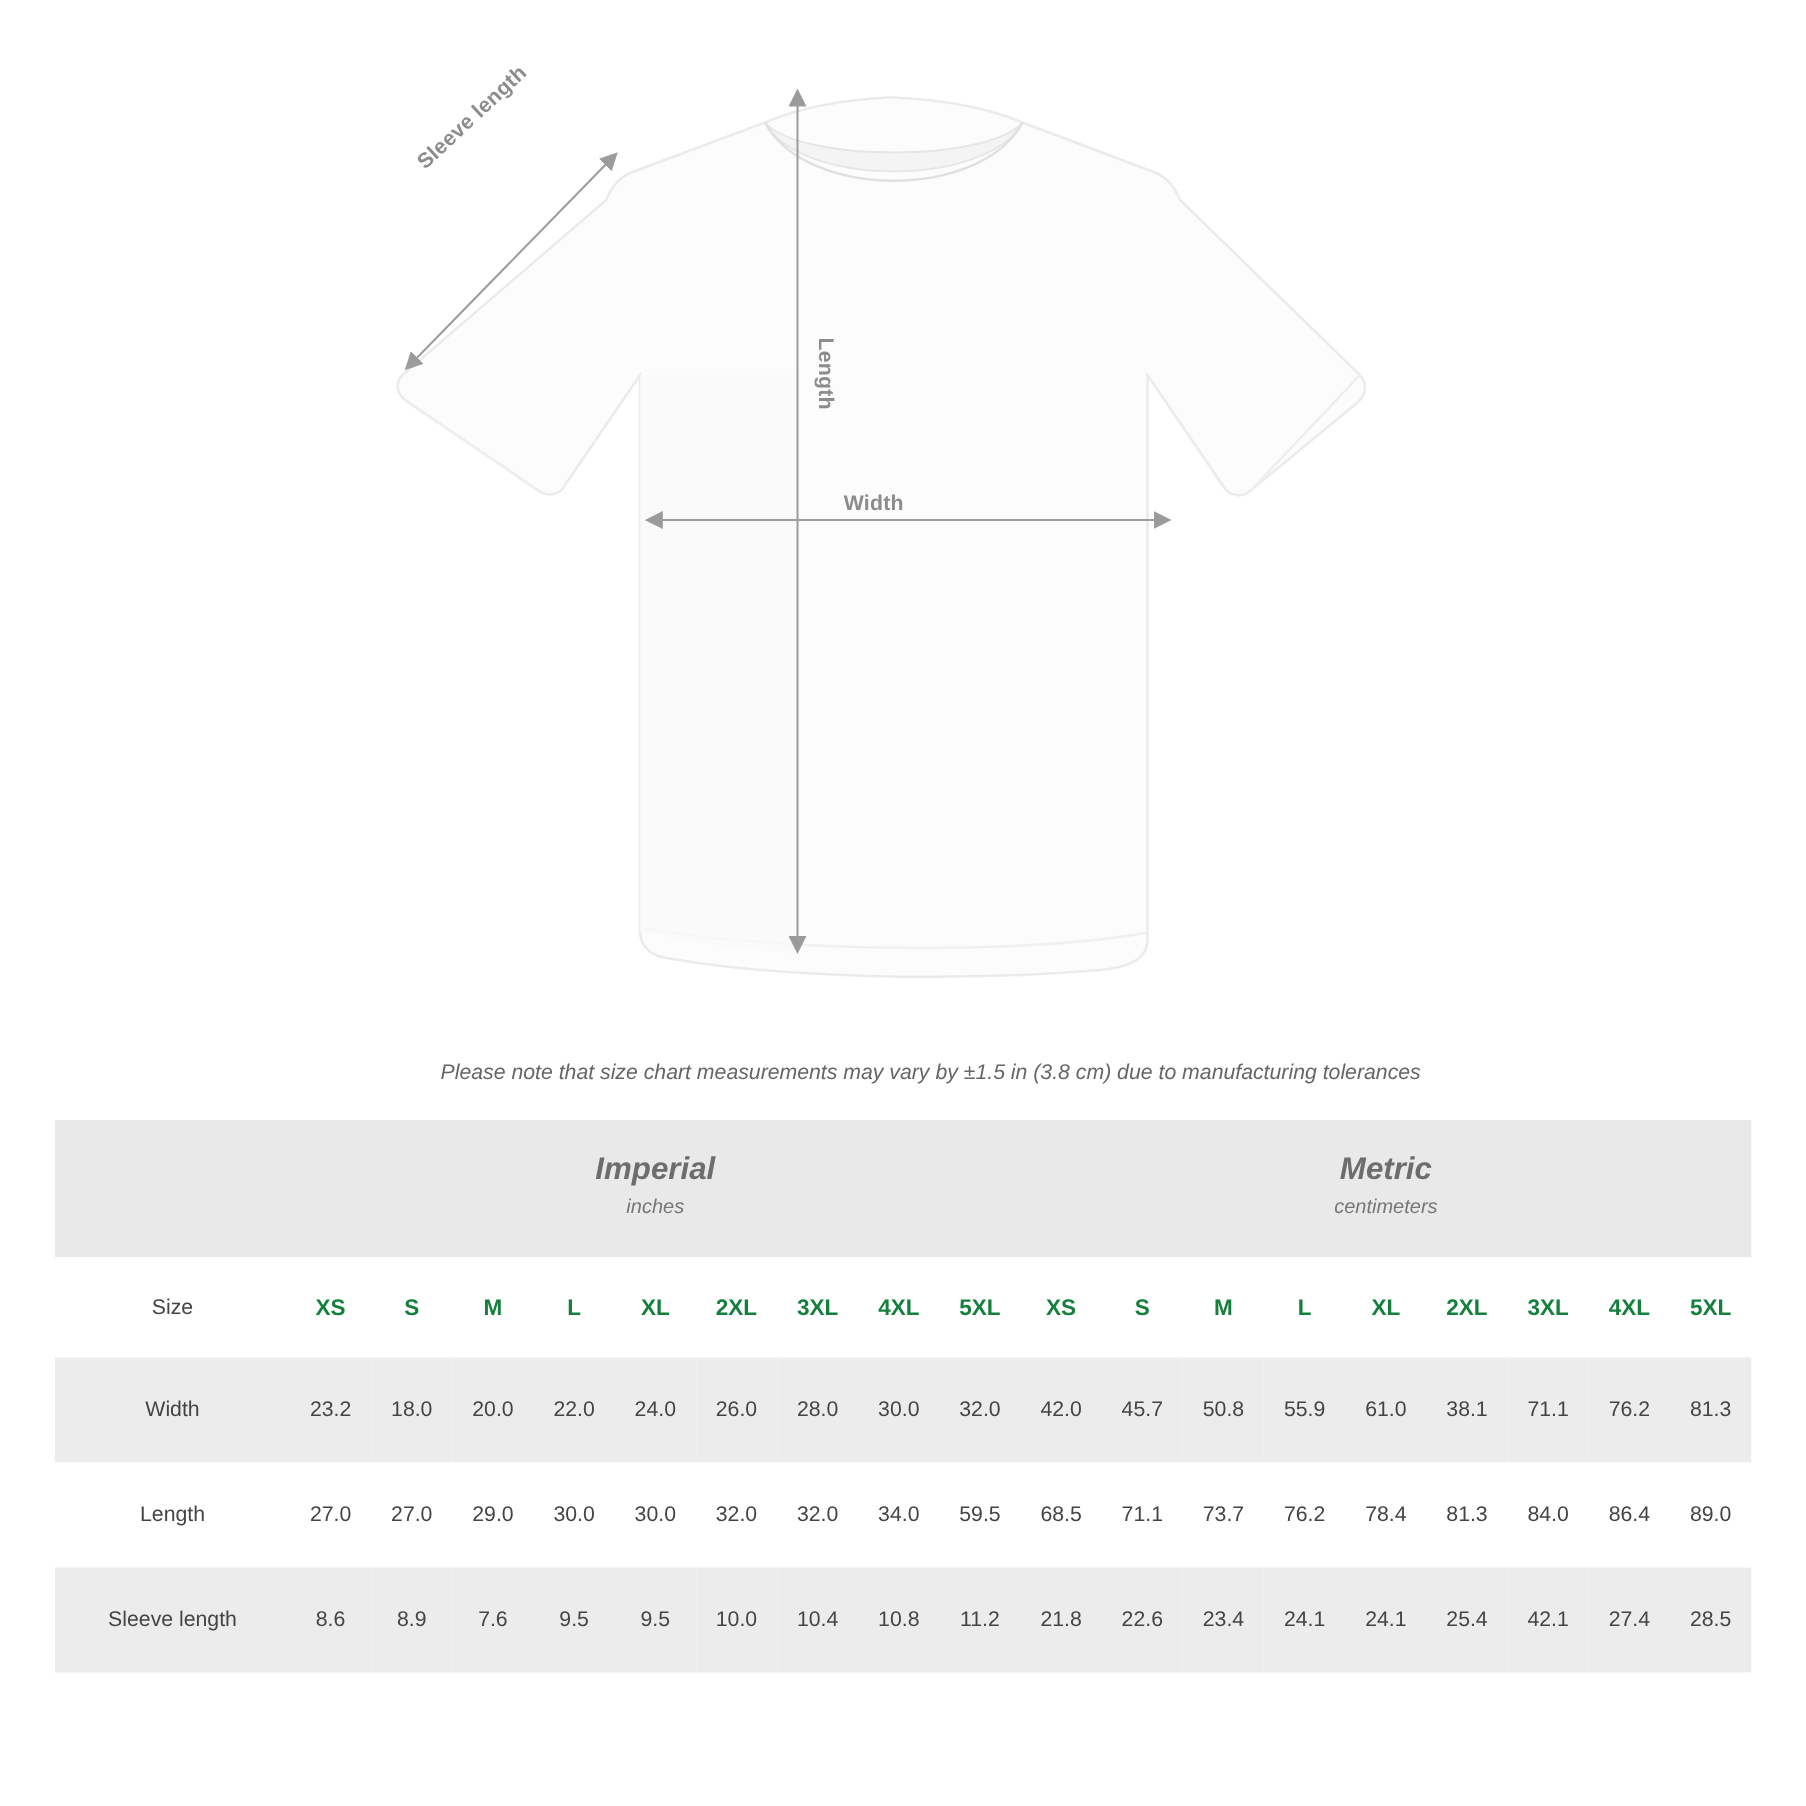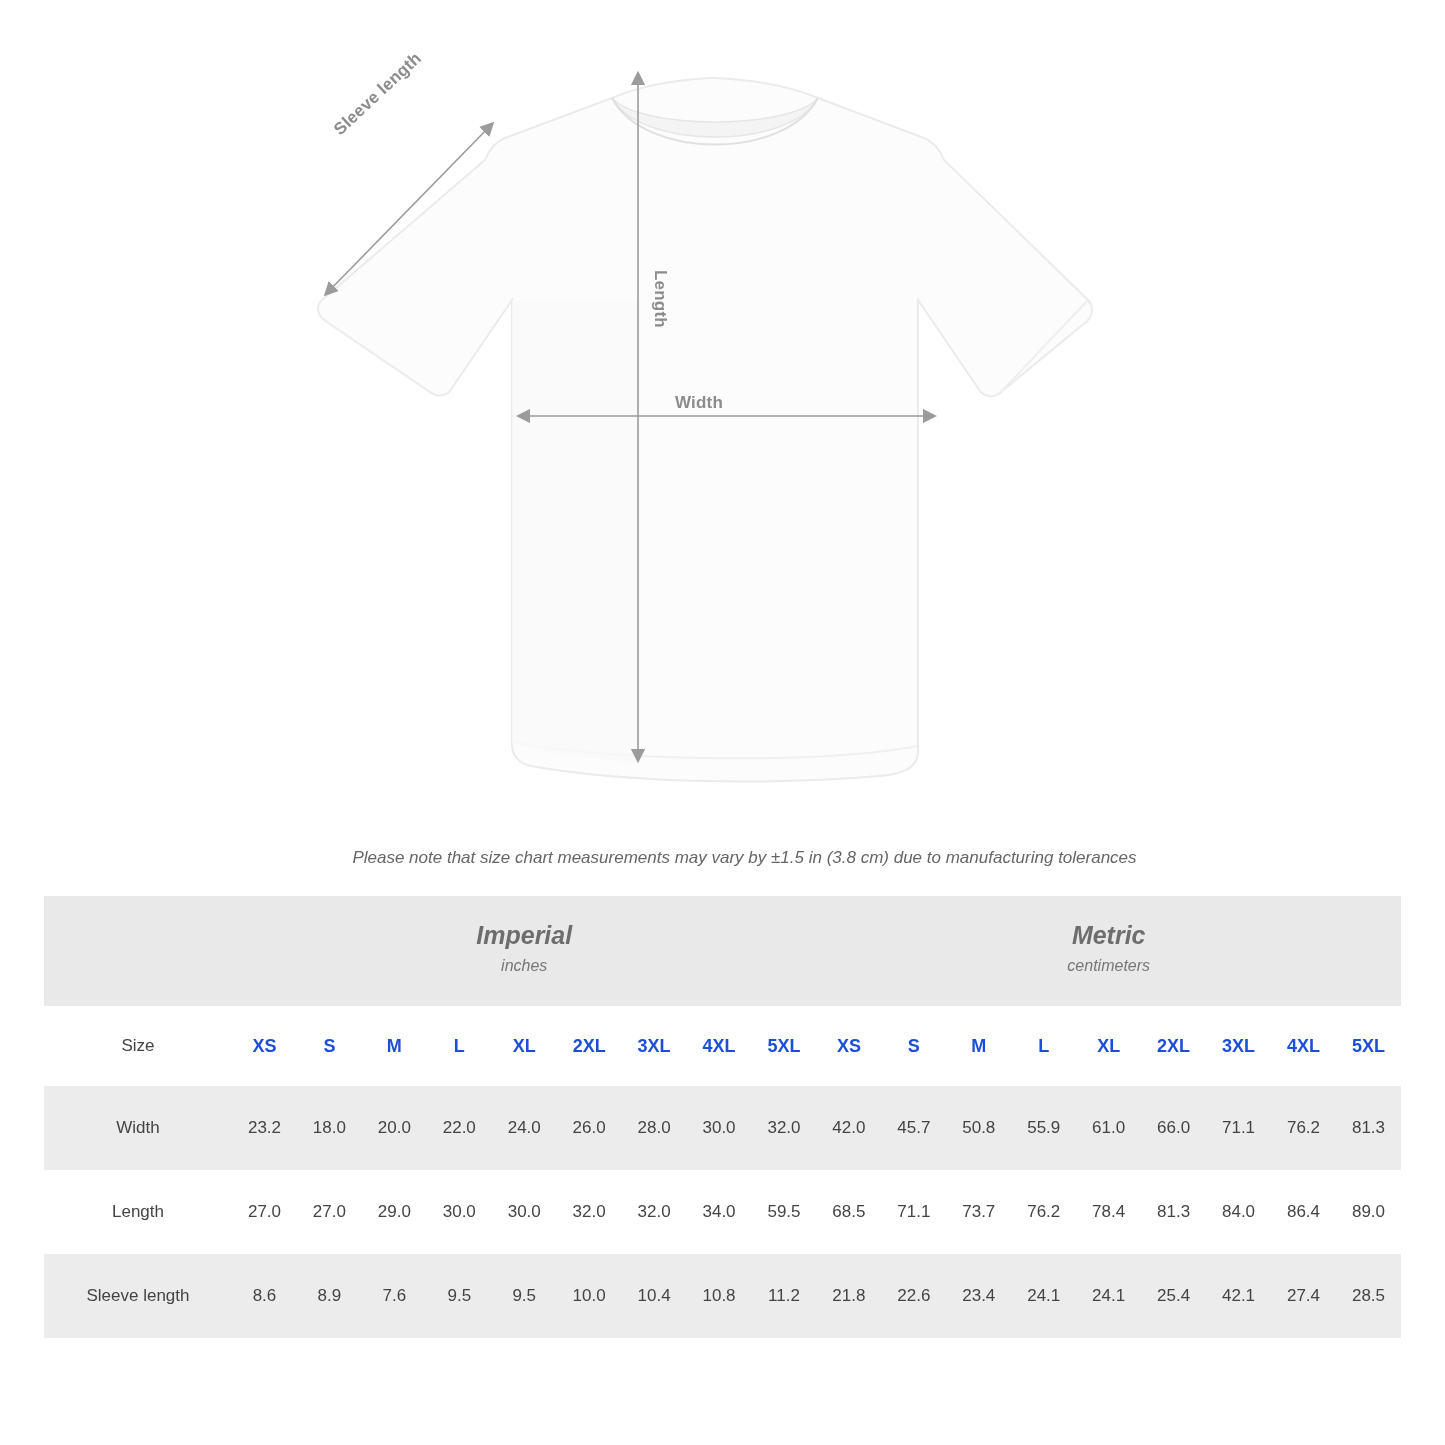--- a/index.html
+++ b/index.html
@@ -112,21 +112,21 @@
     color: #777777;
     line-height: 1.9;
   }
   .row-size td {
     height: 78px;
     background: #ffffff;
   }
   .row-size td.hdr {
     font-weight: bold;
     font-size: 18px;
-    color: #1d4ed8;
+    color: #15803d;
   }
   .row-alt td {
     background: #ececec;
   }
   .row-white td {
     background: #ffffff;
   }
   .data-row td {
     height: 82px;
   }
@@ -264,21 +264,21 @@
           <td>24.0</td>
           <td>26.0</td>
           <td>28.0</td>
           <td>30.0</td>
           <td>32.0</td>
           <td>42.0</td>
           <td>45.7</td>
           <td>50.8</td>
           <td>55.9</td>
           <td>61.0</td>
-          <td>66.0</td>
+          <td>38.1</td>
           <td>71.1</td>
           <td>76.2</td>
           <td>81.3</td>
         </tr>
 
         <tr class="data-row row-white">
           <td class="label-col">Length</td>
           <td>27.0</td>
           <td>27.0</td>
           <td>29.0</td>

